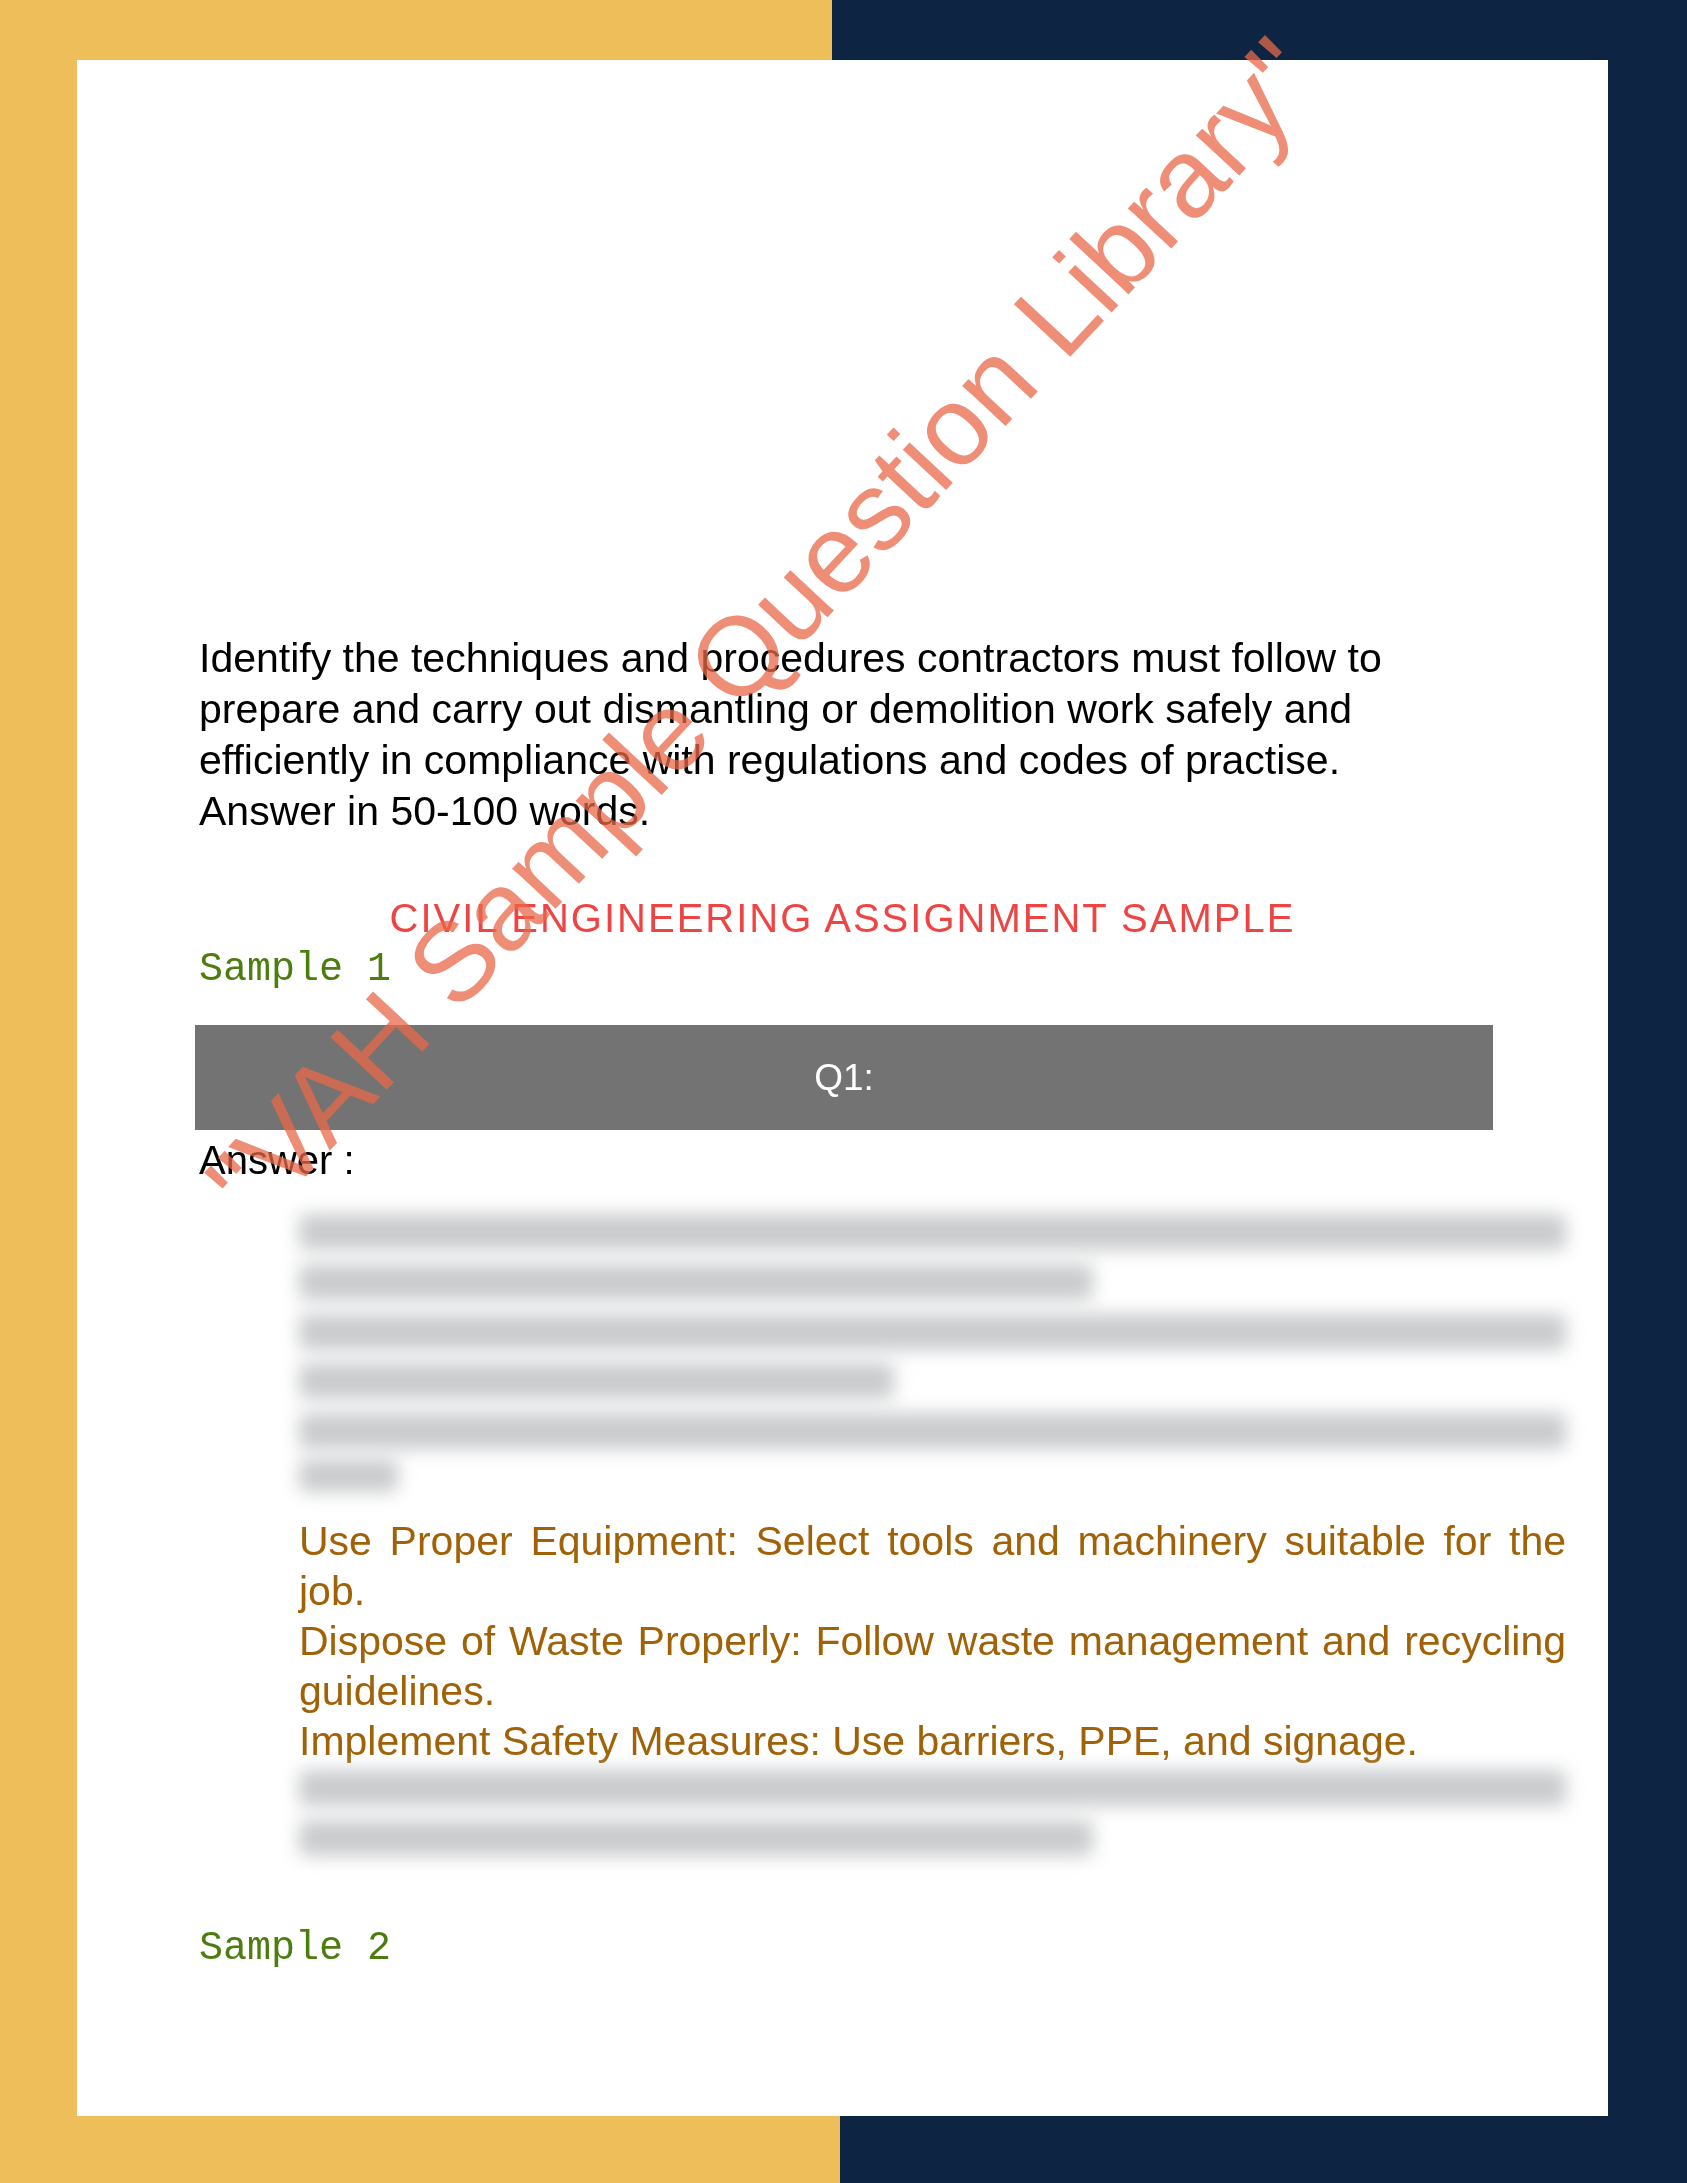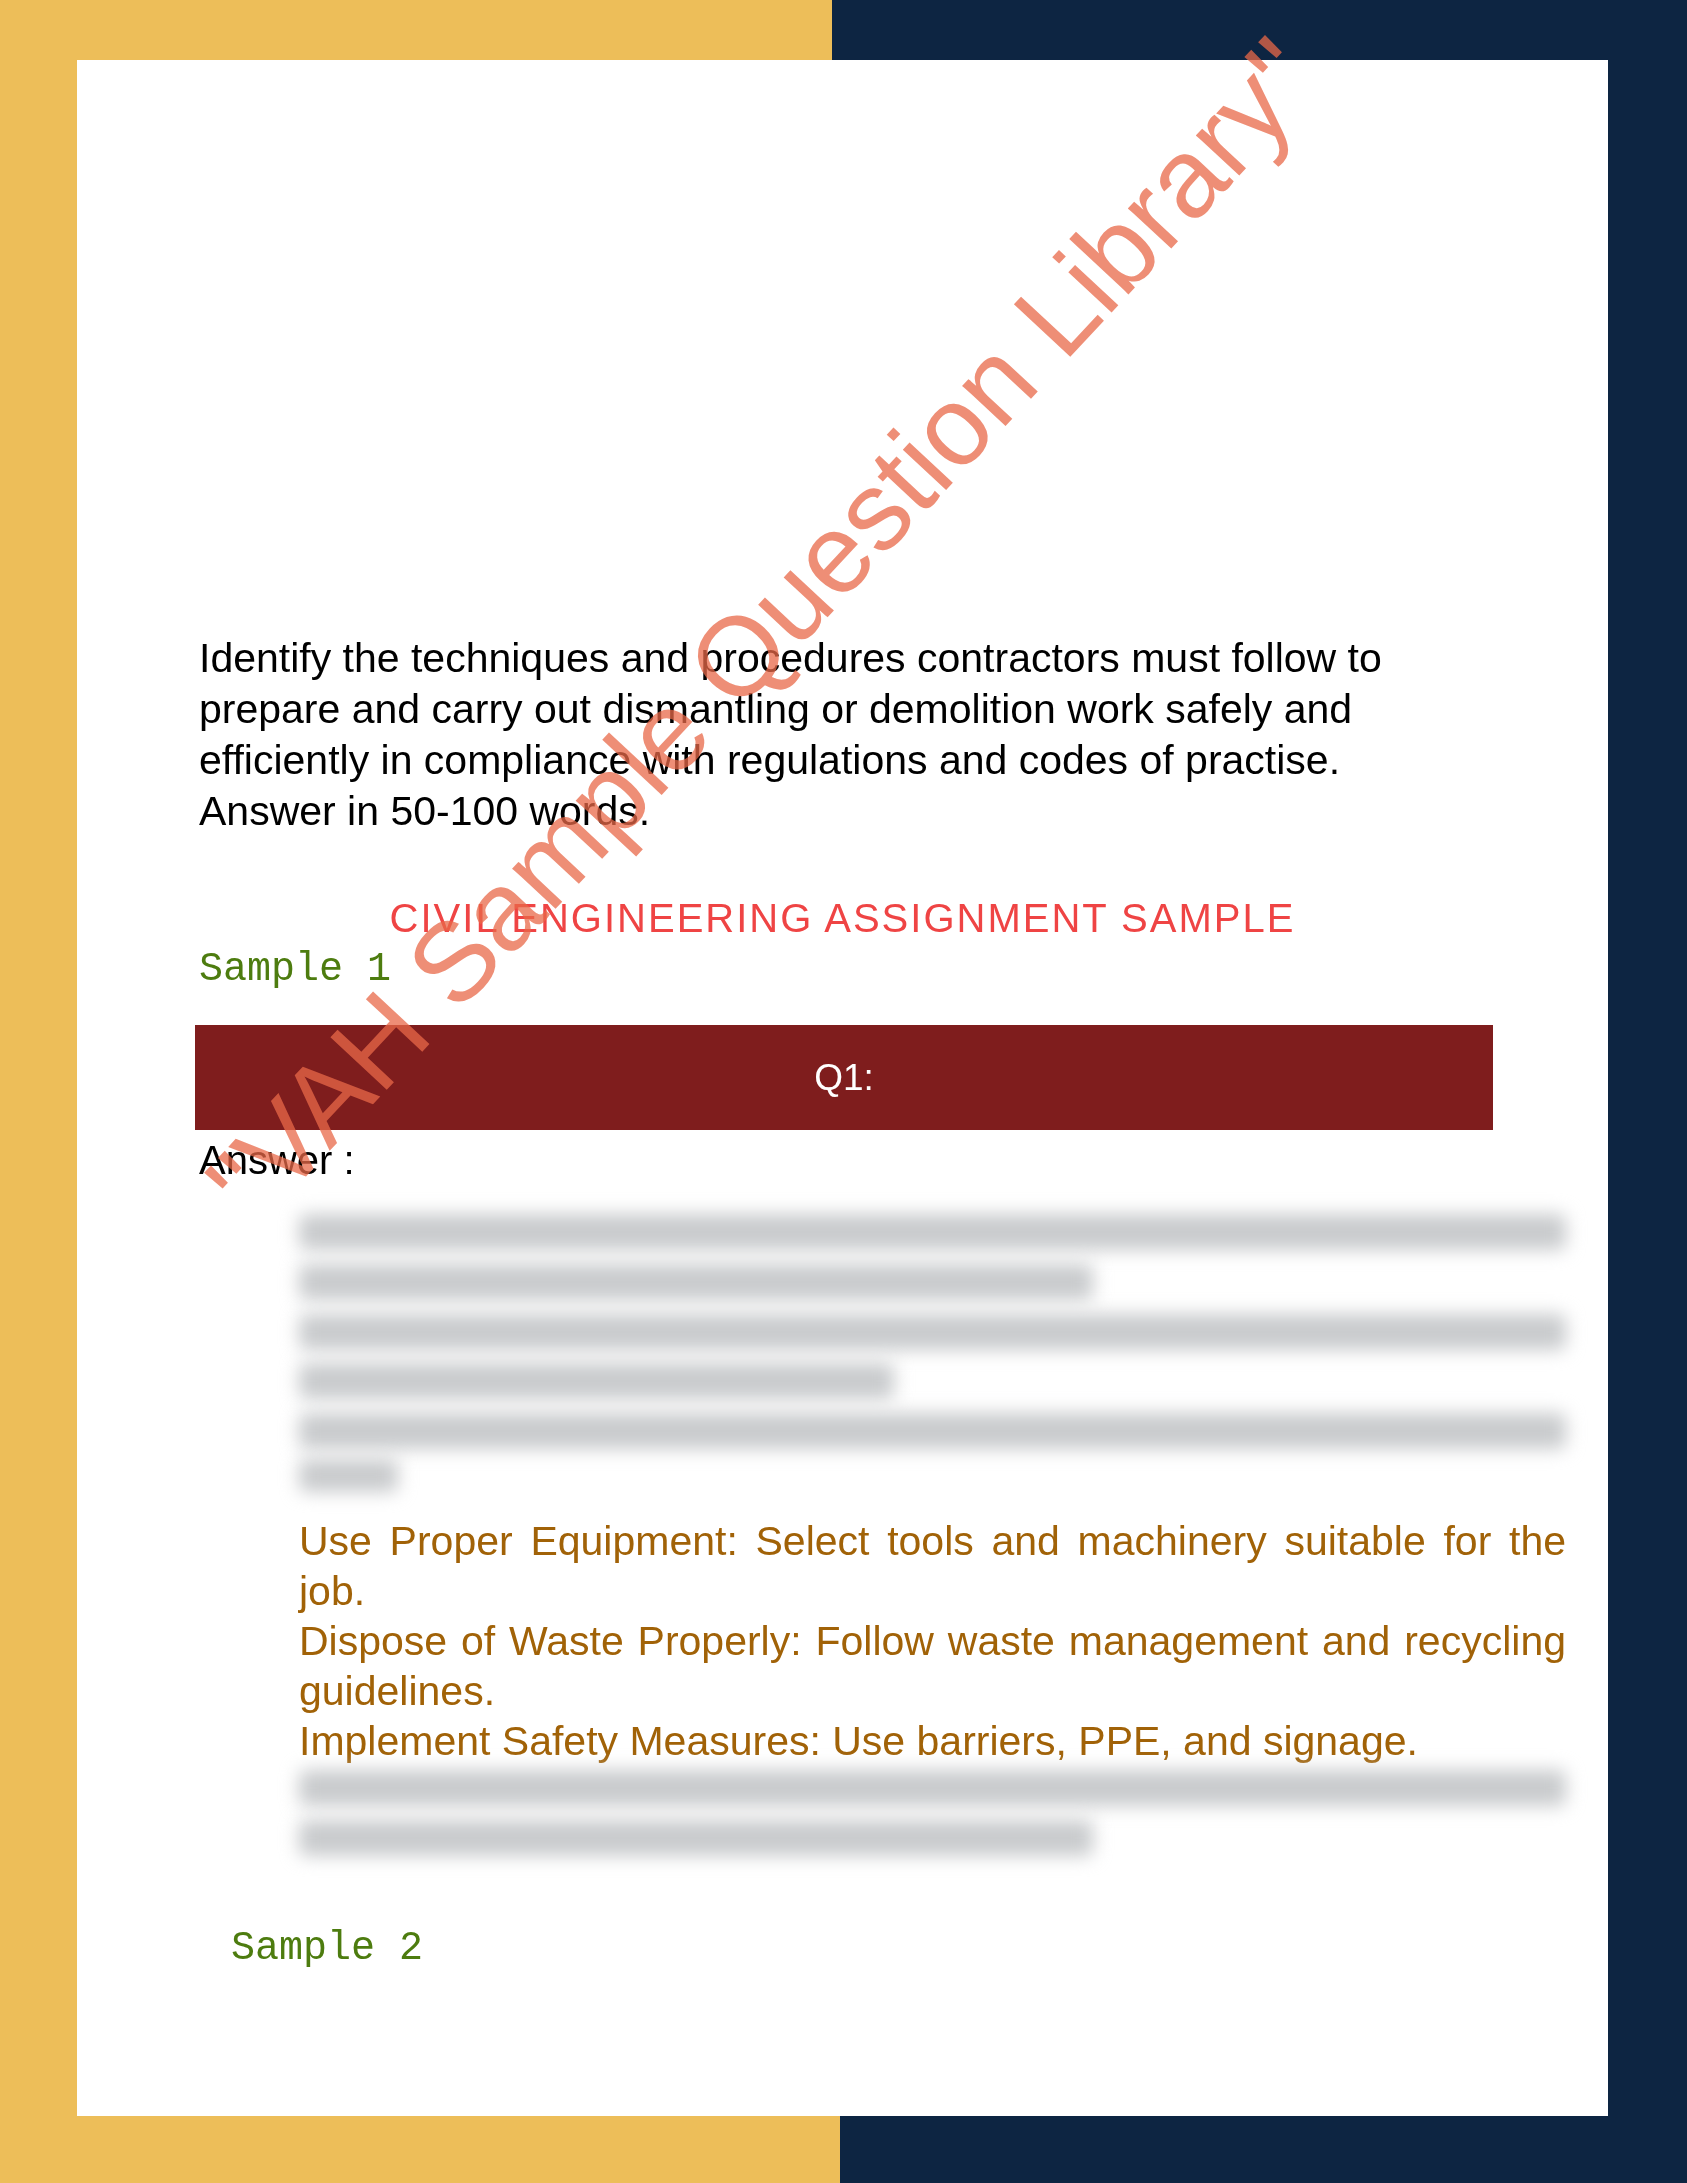--- a/index.html
+++ b/index.html
@@ -28,21 +28,21 @@
   }
   .subject-label {
     position: absolute; left: 0; top: 836px; width: 1531px; text-align: center;
     font-size: 40px; letter-spacing: 2px; color: #ef4444;
   }
   .sample-label {
     position: absolute; left: 122px; font-size: 40px; color: #4d7c0f; font-family: Liberation Mono, monospace;
   }
   .q-bar {
     position: absolute; left: 118px; top: 965px; width: 1298px; height: 105px;
-    background: #7f1d1d; color: #fff; font-size: 37px;
+    background: #737373; color: #fff; font-size: 37px;
     display: flex; align-items: center; justify-content: center;
   }
   .answer-label {
     position: absolute; left: 122px; top: 1078px; font-size: 40px; color: #000;
   }
   .blur-block {
     position: absolute; background: #c9cbcd; filter: blur(9.3px); border-radius: 6.6px;
   }
   .answer-visible {
     position: absolute; left: 222px; top: 1456px; width: 1267px;
@@ -93,17 +93,17 @@
 
   <div class="answer-visible">
     <p>Use Proper Equipment: Select tools and machinery suitable for the job.</p>
     <p>Dispose of Waste Properly: Follow waste management and recycling guidelines.</p>
     <p>Implement Safety Measures: Use barriers, PPE, and signage.</p>
   </div>
 
   <div class="blur-block" style="left:222px; top:1710px; width:1267px; height:36px;"></div>
   <div class="blur-block" style="left:222px; top:1760px; width:794px; height:36px;"></div>
 
-  <div class="sample-label" style="top:1866px;margin-left:32px;">Sample 2</div>
+  <div class="sample-label" style="top:1866px;">Sample 2</div>
 
   <div class="watermark">"VAH Sample Question Library"</div>
 </div>
 
 
 </body></html>

